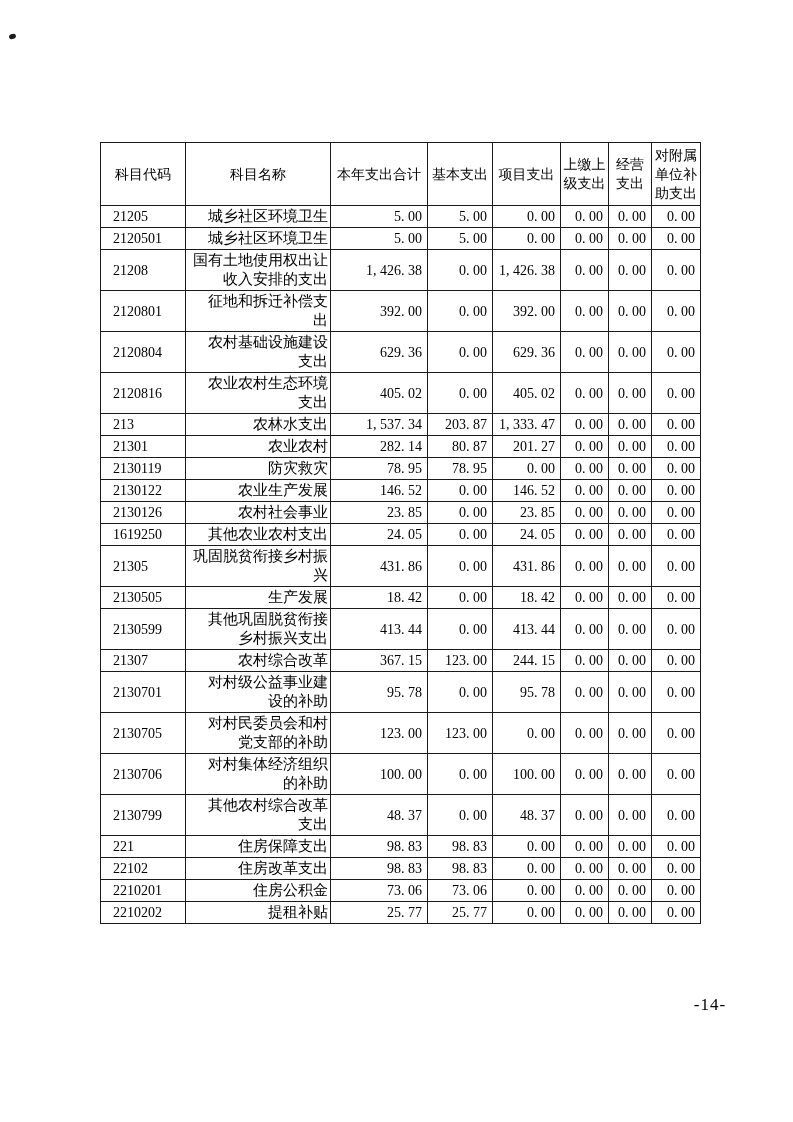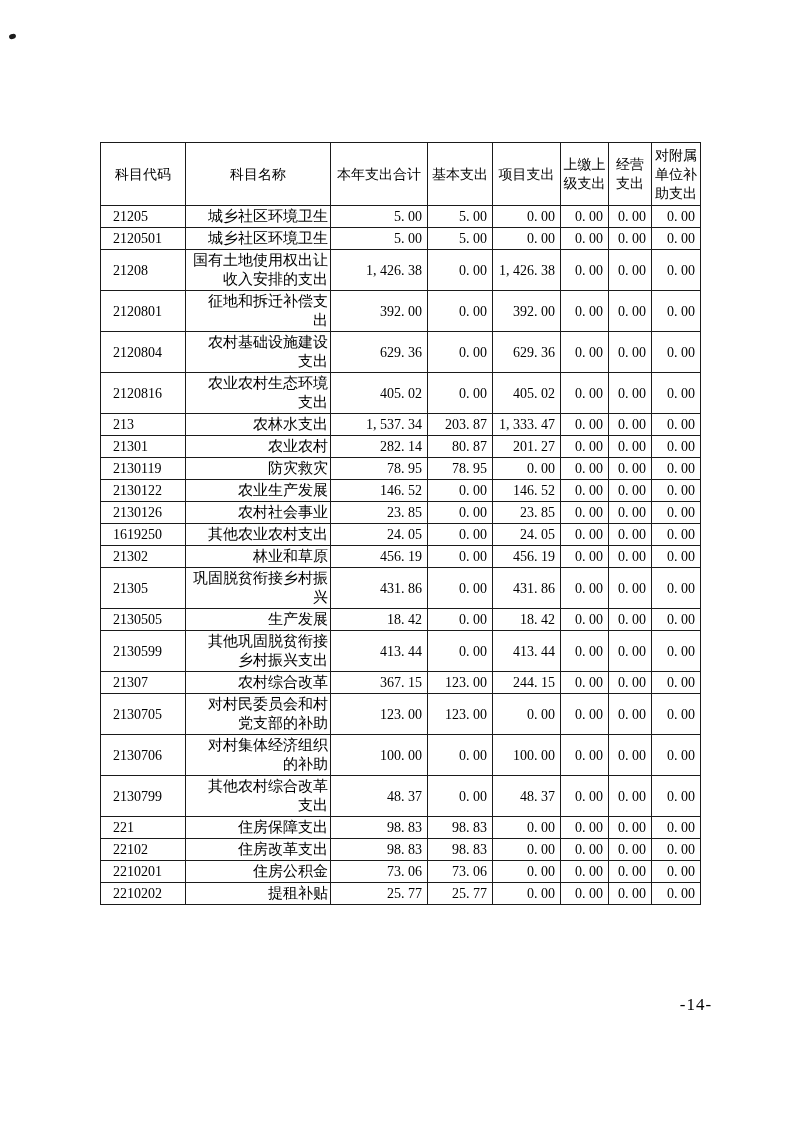--- a/index.html
+++ b/index.html
@@ -63,21 +63,21 @@
   }
   td.name.indent { text-indent: 15px; }
   td.num {
     font-size: 14px;
     line-height: 19px;
     text-align: right;
     padding: 1px 5px 1px 1px;
   }
   .page-number {
     position: absolute;
-    left: 666px;
+    left: 680px;
     top: 995px;
     width: 60px;
     text-align: center;
     font-size: 17px;
     letter-spacing: 1px;
   }
 </style>
 </head>
 <body>
 
@@ -228,30 +228,20 @@
             <td class="code">1619250</td>
             <td class="name indent">其他农业农村支出</td>
             <td class="num">24. 05</td>
             <td class="num">0. 00</td>
             <td class="num">24. 05</td>
             <td class="num">0. 00</td>
             <td class="num">0. 00</td>
             <td class="num">0. 00</td>
           </tr>
           <tr>
-            <td class="code">21302</td>
-            <td class="name">林业和草原</td>
-            <td class="num">456. 19</td>
-            <td class="num">0. 00</td>
-            <td class="num">456. 19</td>
-            <td class="num">0. 00</td>
-            <td class="num">0. 00</td>
-            <td class="num">0. 00</td>
-          </tr>
-          <tr>
             <td class="code">21305</td>
             <td class="name">巩固脱贫衔接乡村振兴</td>
             <td class="num">431. 86</td>
             <td class="num">0. 00</td>
             <td class="num">431. 86</td>
             <td class="num">0. 00</td>
             <td class="num">0. 00</td>
             <td class="num">0. 00</td>
           </tr>
           <tr>
@@ -278,20 +268,30 @@
             <td class="code">21307</td>
             <td class="name">农村综合改革</td>
             <td class="num">367. 15</td>
             <td class="num">123. 00</td>
             <td class="num">244. 15</td>
             <td class="num">0. 00</td>
             <td class="num">0. 00</td>
             <td class="num">0. 00</td>
           </tr>
           <tr>
+            <td class="code">2130701</td>
+            <td class="name indent">对村级公益事业建设的补助</td>
+            <td class="num">95. 78</td>
+            <td class="num">0. 00</td>
+            <td class="num">95. 78</td>
+            <td class="num">0. 00</td>
+            <td class="num">0. 00</td>
+            <td class="num">0. 00</td>
+          </tr>
+          <tr>
             <td class="code">2130705</td>
             <td class="name indent">对村民委员会和村党支部的补助</td>
             <td class="num">123. 00</td>
             <td class="num">123. 00</td>
             <td class="num">0. 00</td>
             <td class="num">0. 00</td>
             <td class="num">0. 00</td>
             <td class="num">0. 00</td>
           </tr>
           <tr>

